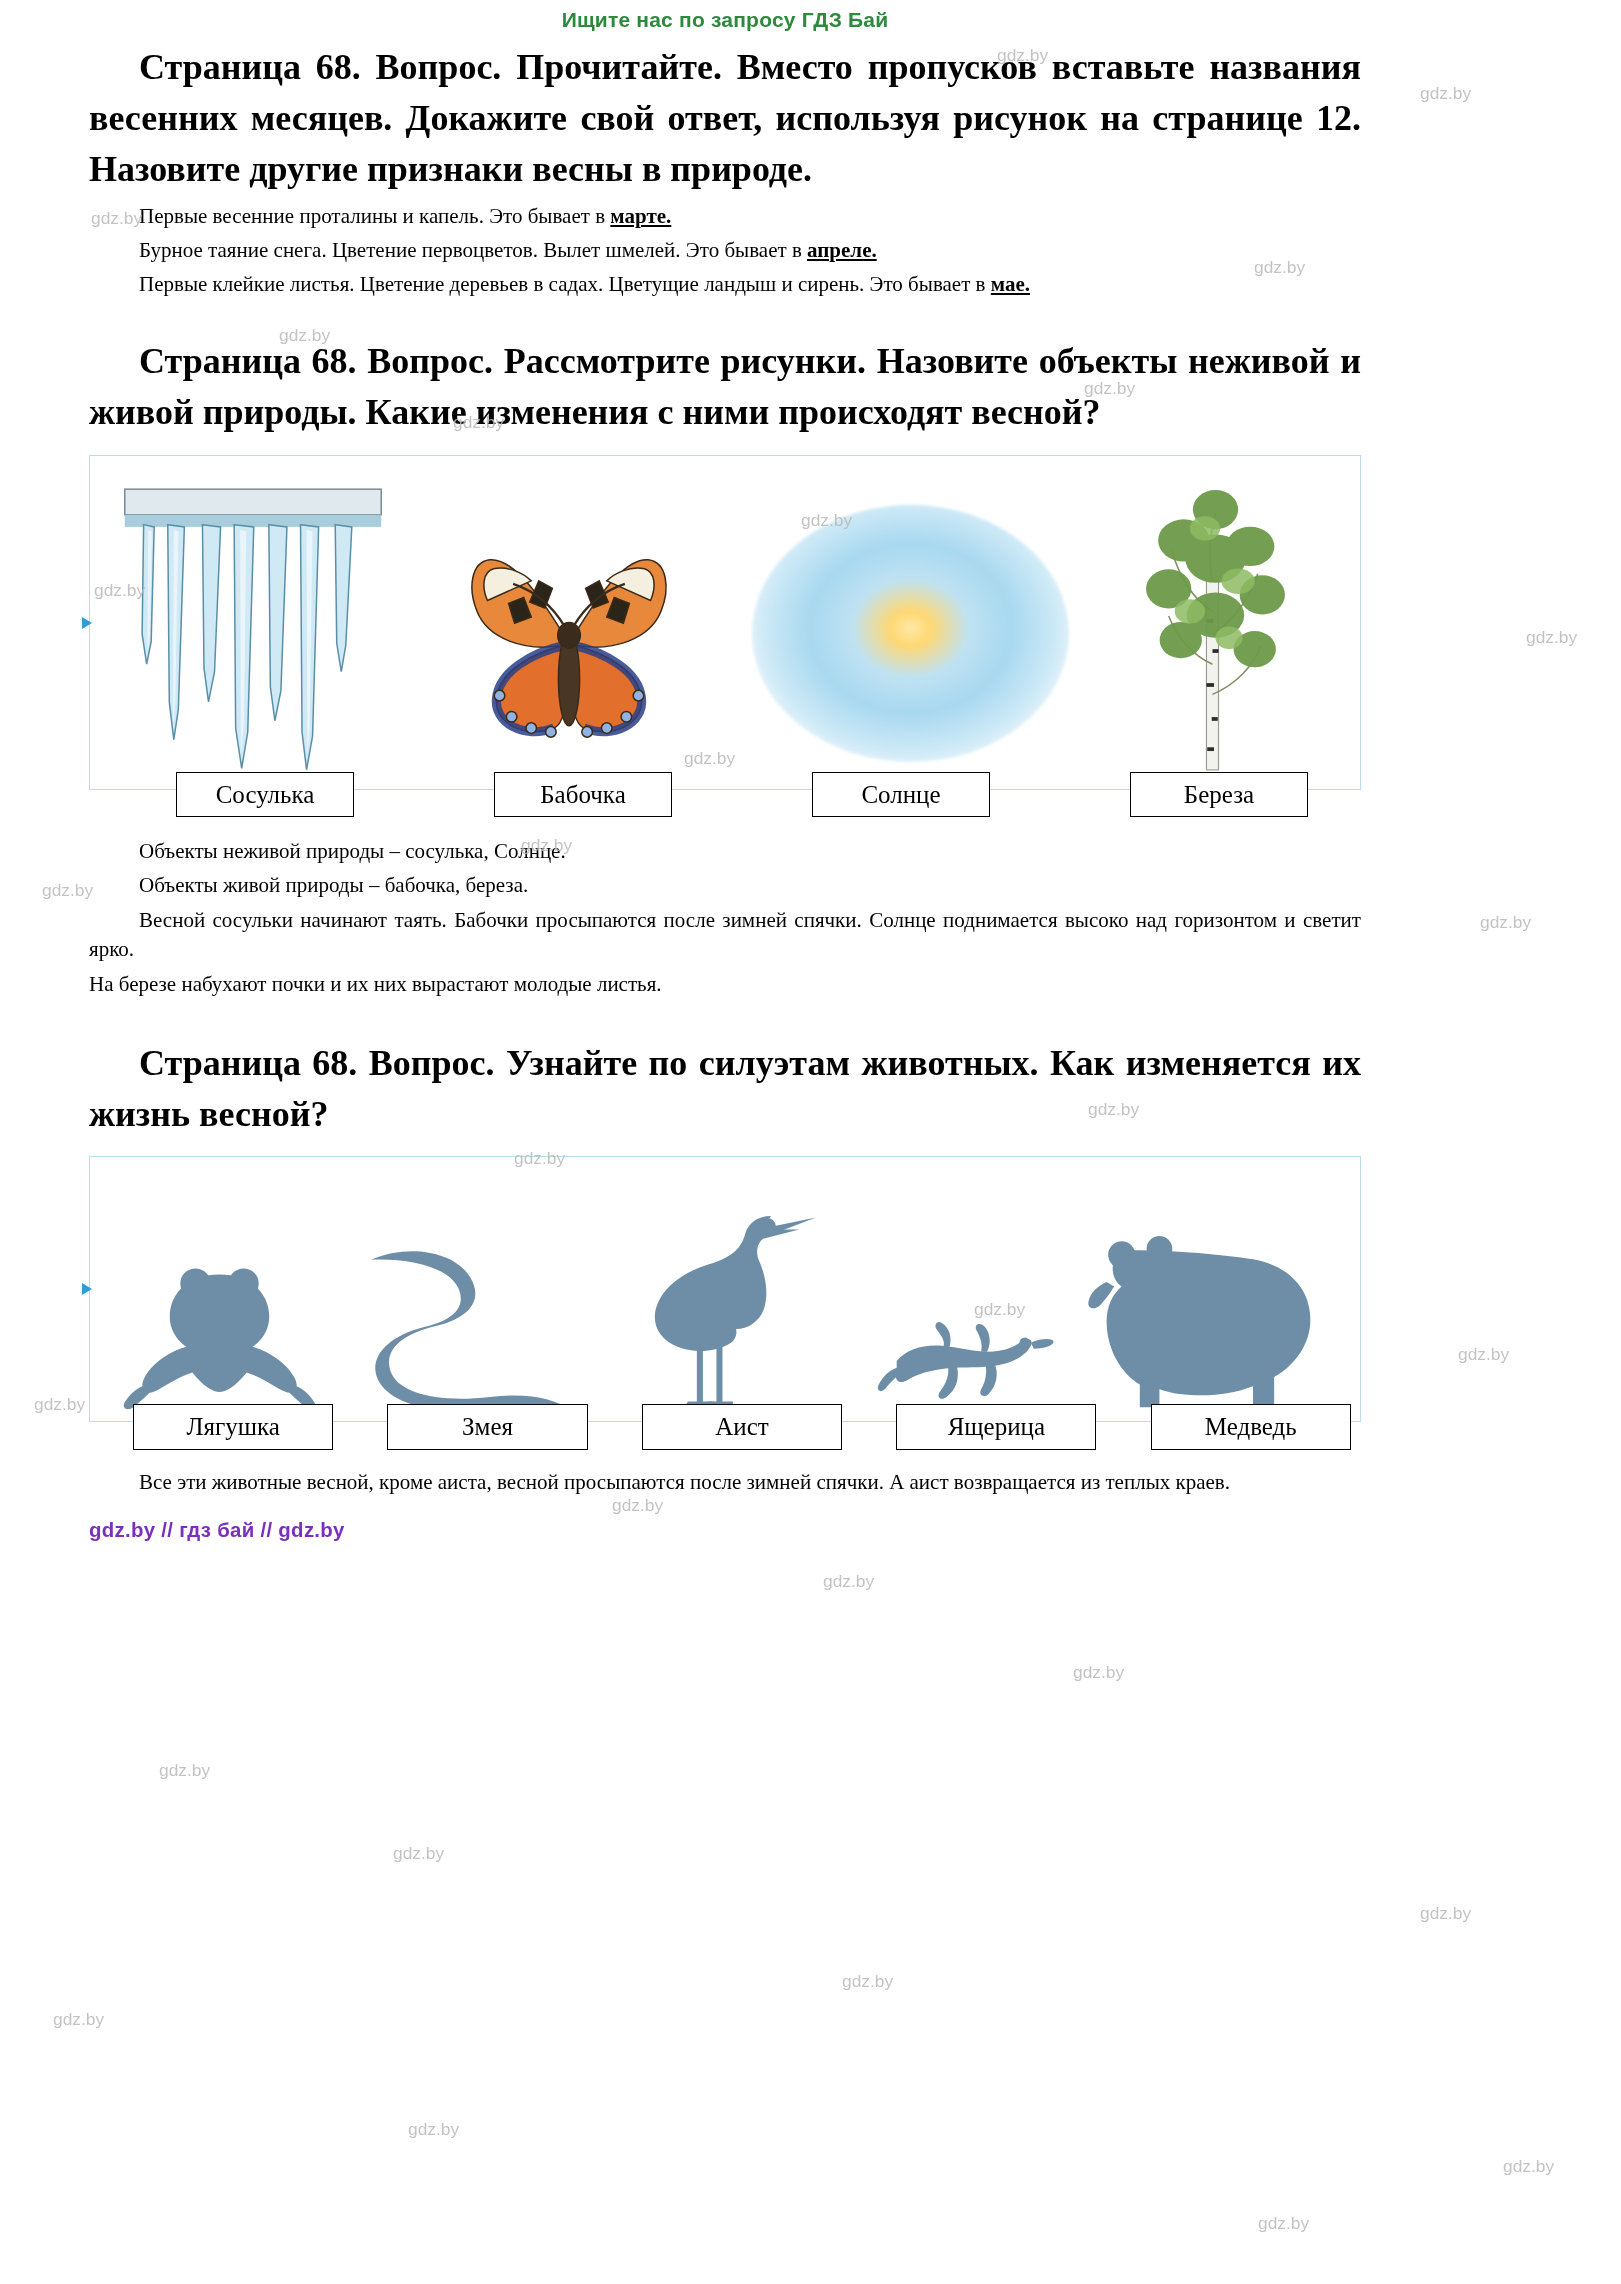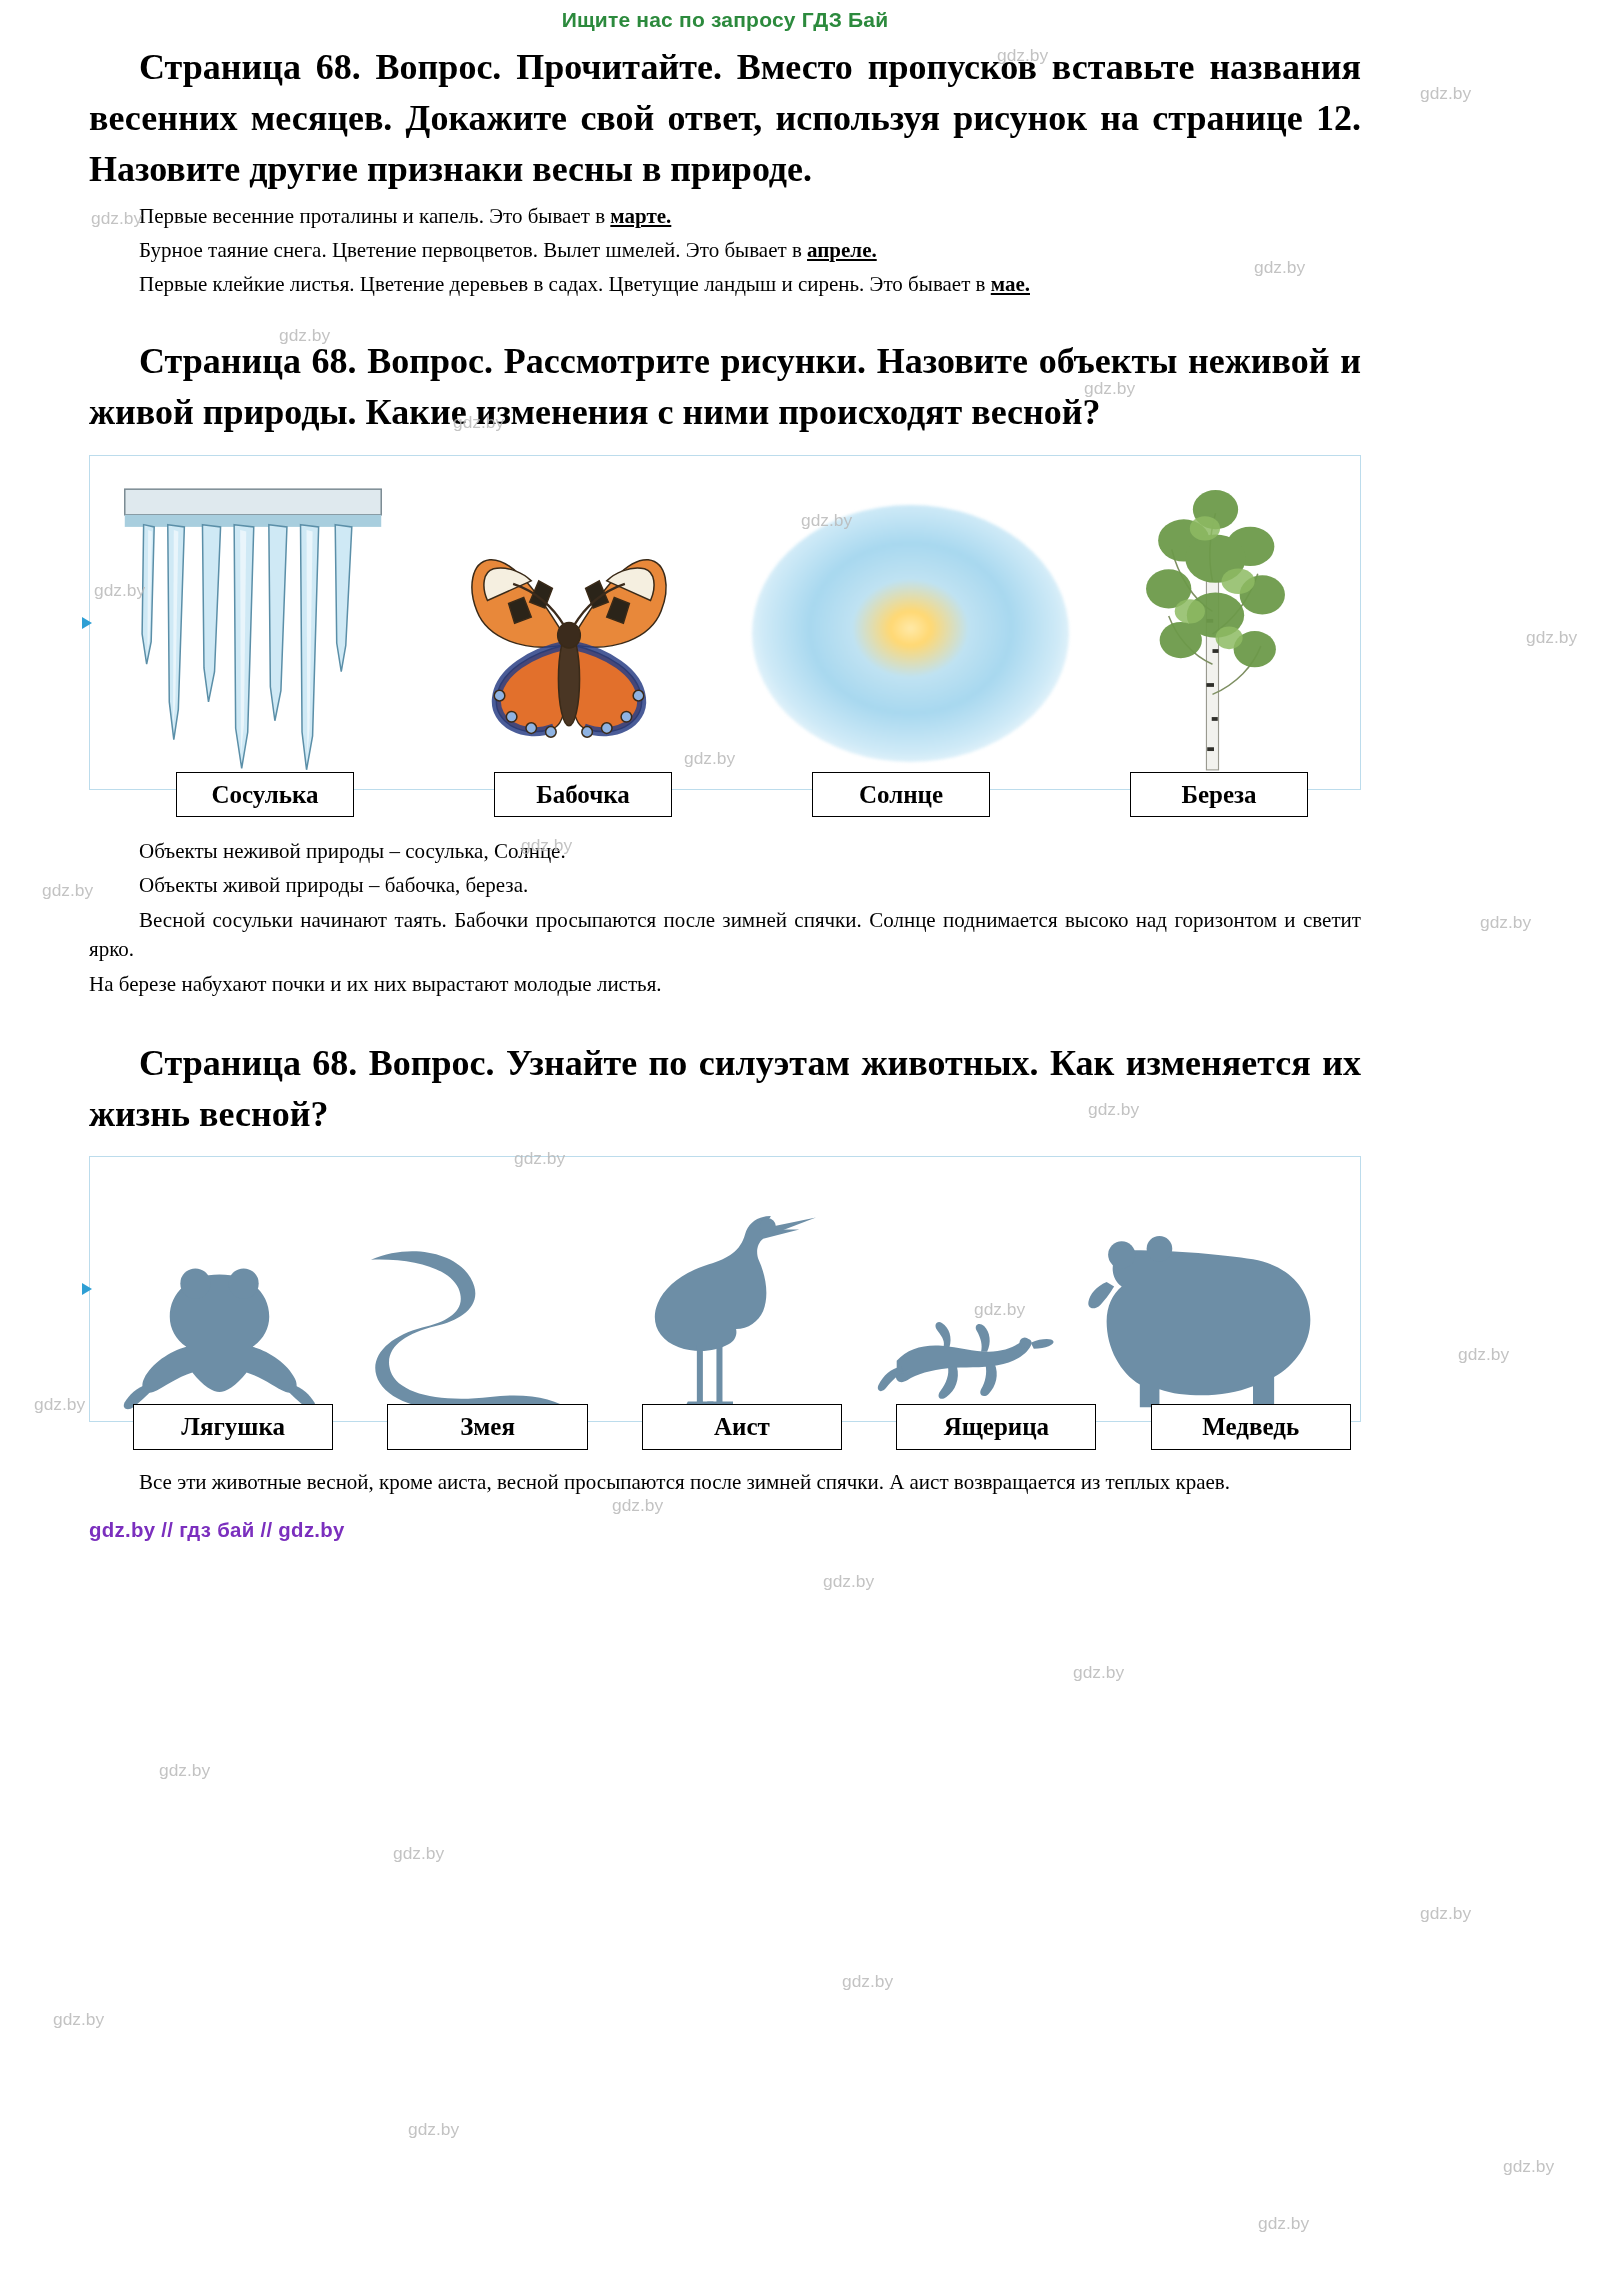--- a/index.html
+++ b/index.html
@@ -95,21 +95,21 @@
     display: flex;
     justify-content: space-around;
     margin-top: -18px;
     position: relative;
     z-index: 4;
   }
   .lbl {
     border: 1.5px solid #000;
     background: #fff;
     font-size: 25px;
-    font-weight: bold;
+    font-weight: normal;
     padding: 7.6px 19.6px;
     text-align: center;
     min-width: 136px;
     margin-left: 34px;
   }
   .labels-row.five .lbl { min-width: 159px; }
 
   
   .icicles { width: 264px; height: 302px; position: relative; }
   

